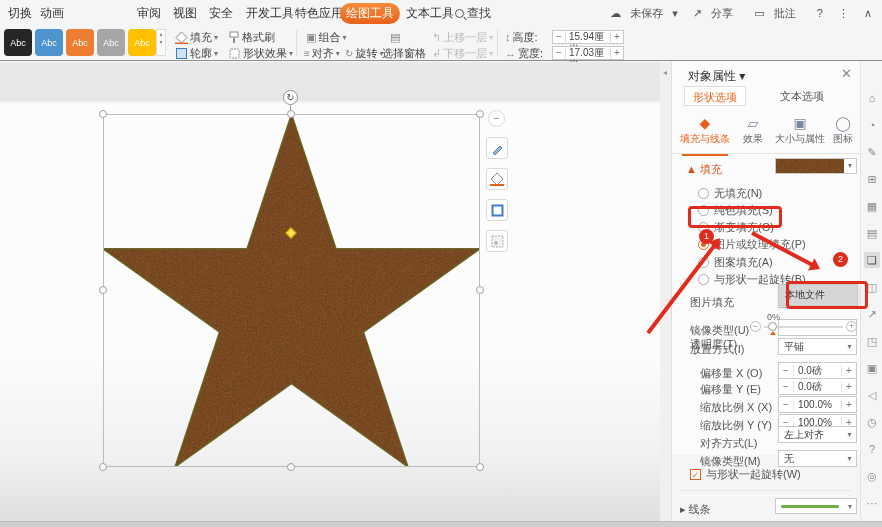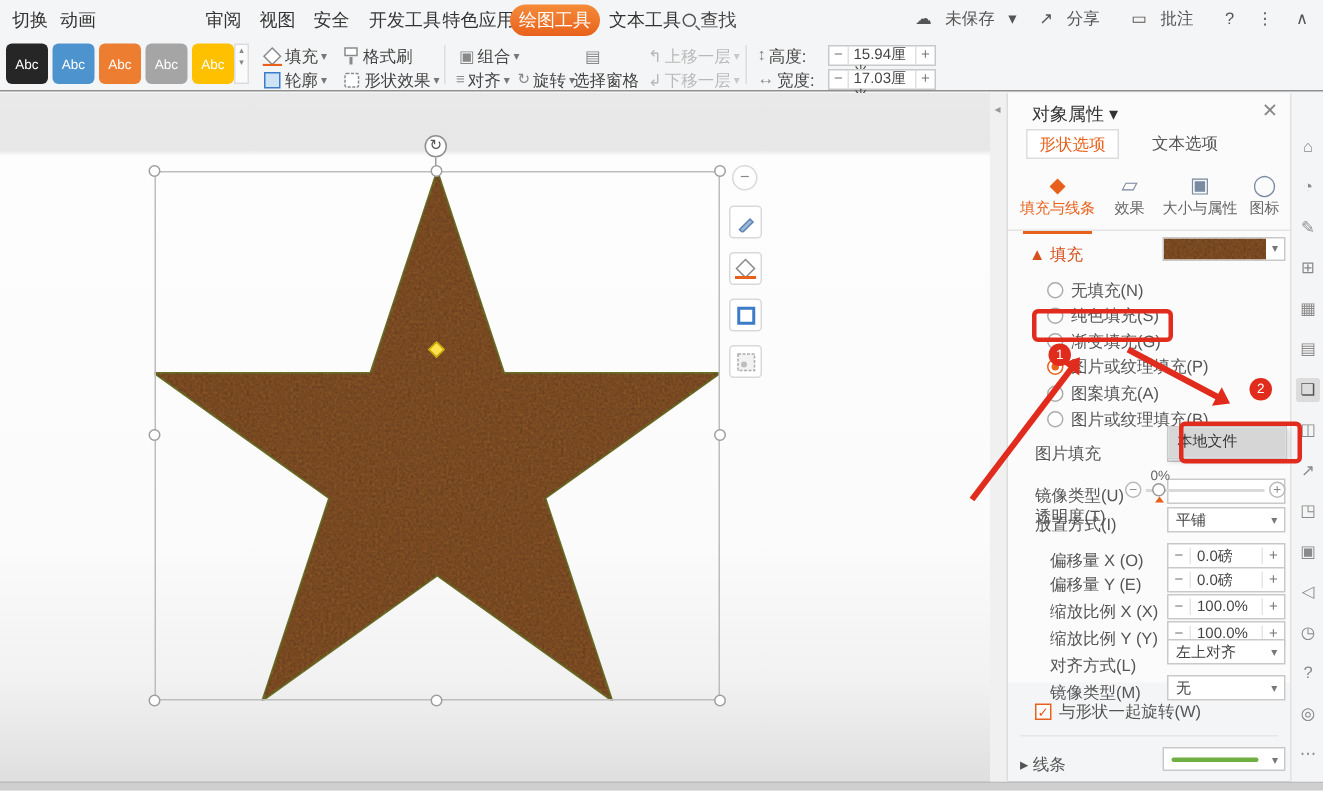--- a/index.html
+++ b/index.html
@@ -279,21 +279,21 @@
 </div>
 
 <div id="panel-divider"></div>
 <div id="panel-collapse">◂</div>
 
 <div id="panel">
   <span id="panel-title"><span>对象属性</span> ▾</span>
   <span id="panel-close">✕</span>
 
   <span class="ptab active" style="left:12px">形状选项</span>
-  <span class="ptab" style="left:88px">文本选项</span>
+  <span class="ptab" style="left:100px">文本选项</span>
 
   <div id="subtabs">
     <div class="subtab active" style="left:4px;width:58px;top:4px">
       <div class="sicon">◆</div>
       <div>填充与线条</div>
     </div>
     <div class="subtab" style="left:64px;width:34px;top:4px">
       <div class="sicon">▱</div>
       <div>效果</div>
     </div>
@@ -331,21 +331,21 @@
   <div class="radio-row" style="top:175px">
     <span class="radio sel"></span>
       <span>图片或纹理填充(P)</span>
   </div>
   <div class="radio-row" style="top:193px">
     <span class="radio"></span>
       <span>图案填充(A)</span>
   </div>
   <div class="radio-row" style="top:210px">
     <span class="radio"></span>
-      <span>图片或纹理填充(B)</span>
+      <span>与形状一起旋转(B)</span>
   </div>
 
   <span class="plabel" style="top:206px"></span>
 
   <span class="plabel" style="top:233px">图片填充</span>
   <div class="pcontrol" style="top:229px">
     <span class="dval">请选择图片</span>
       <span class="car">▾</span>
   </div>
 

